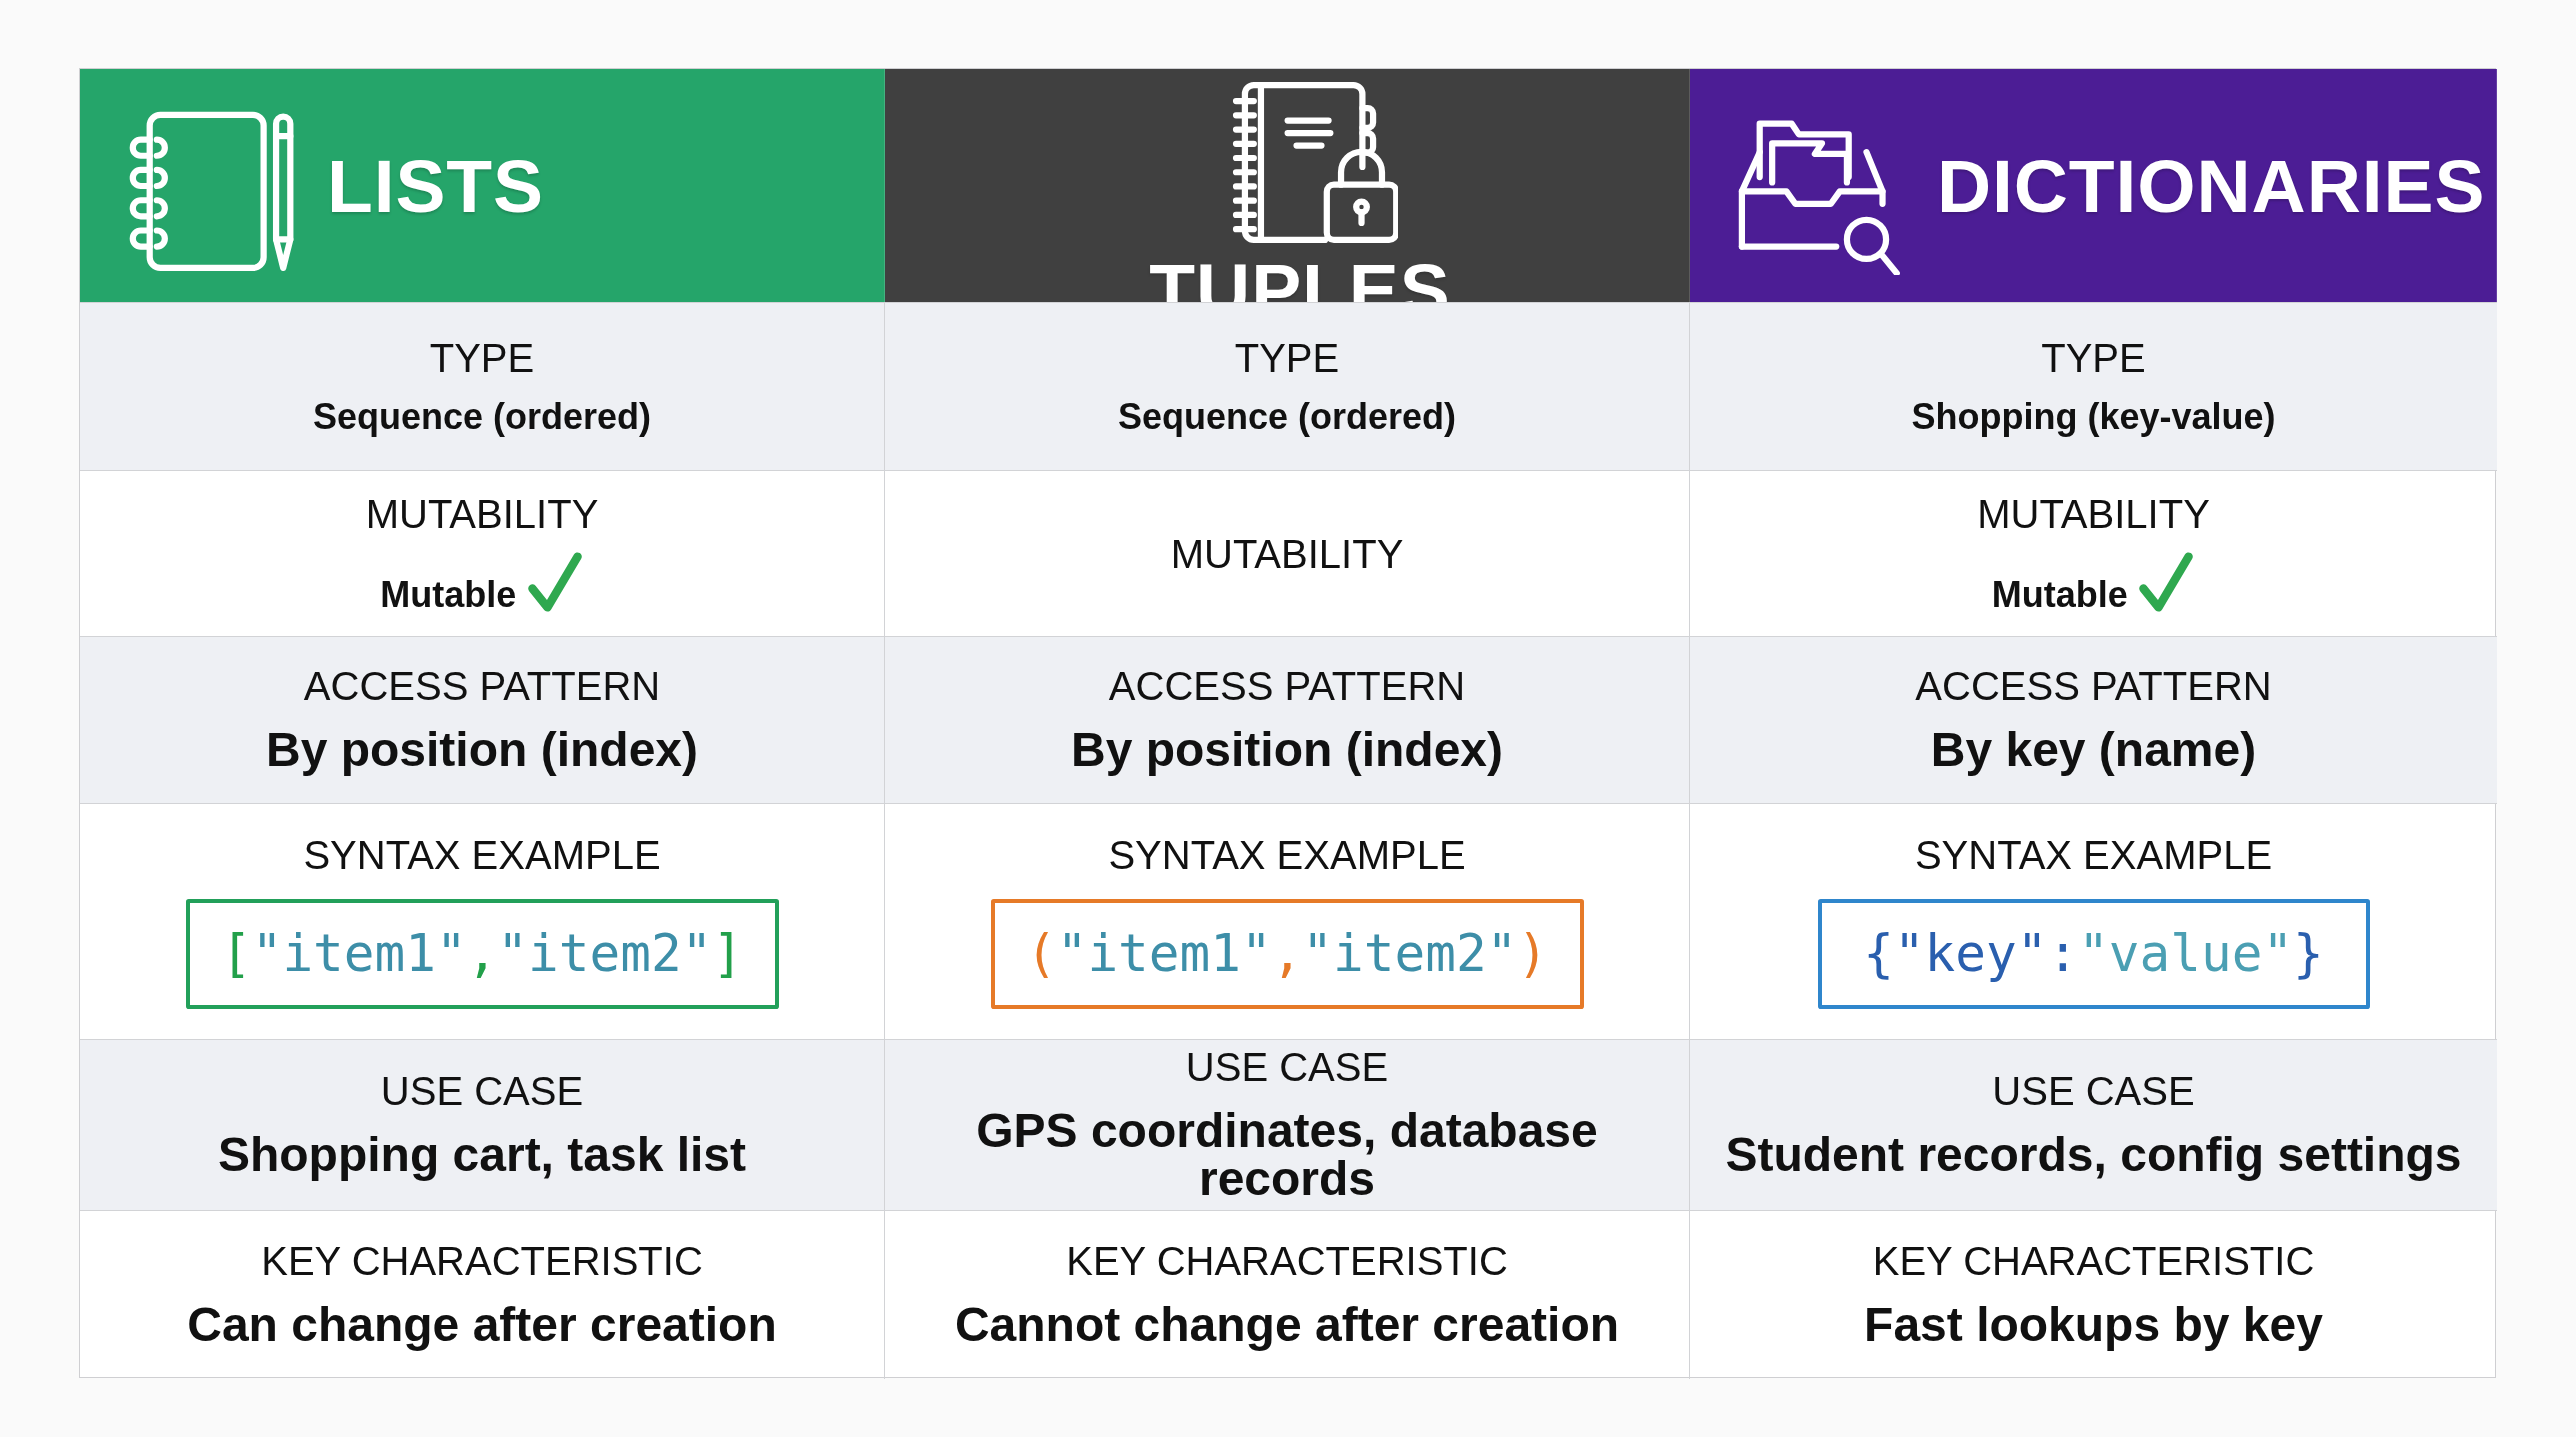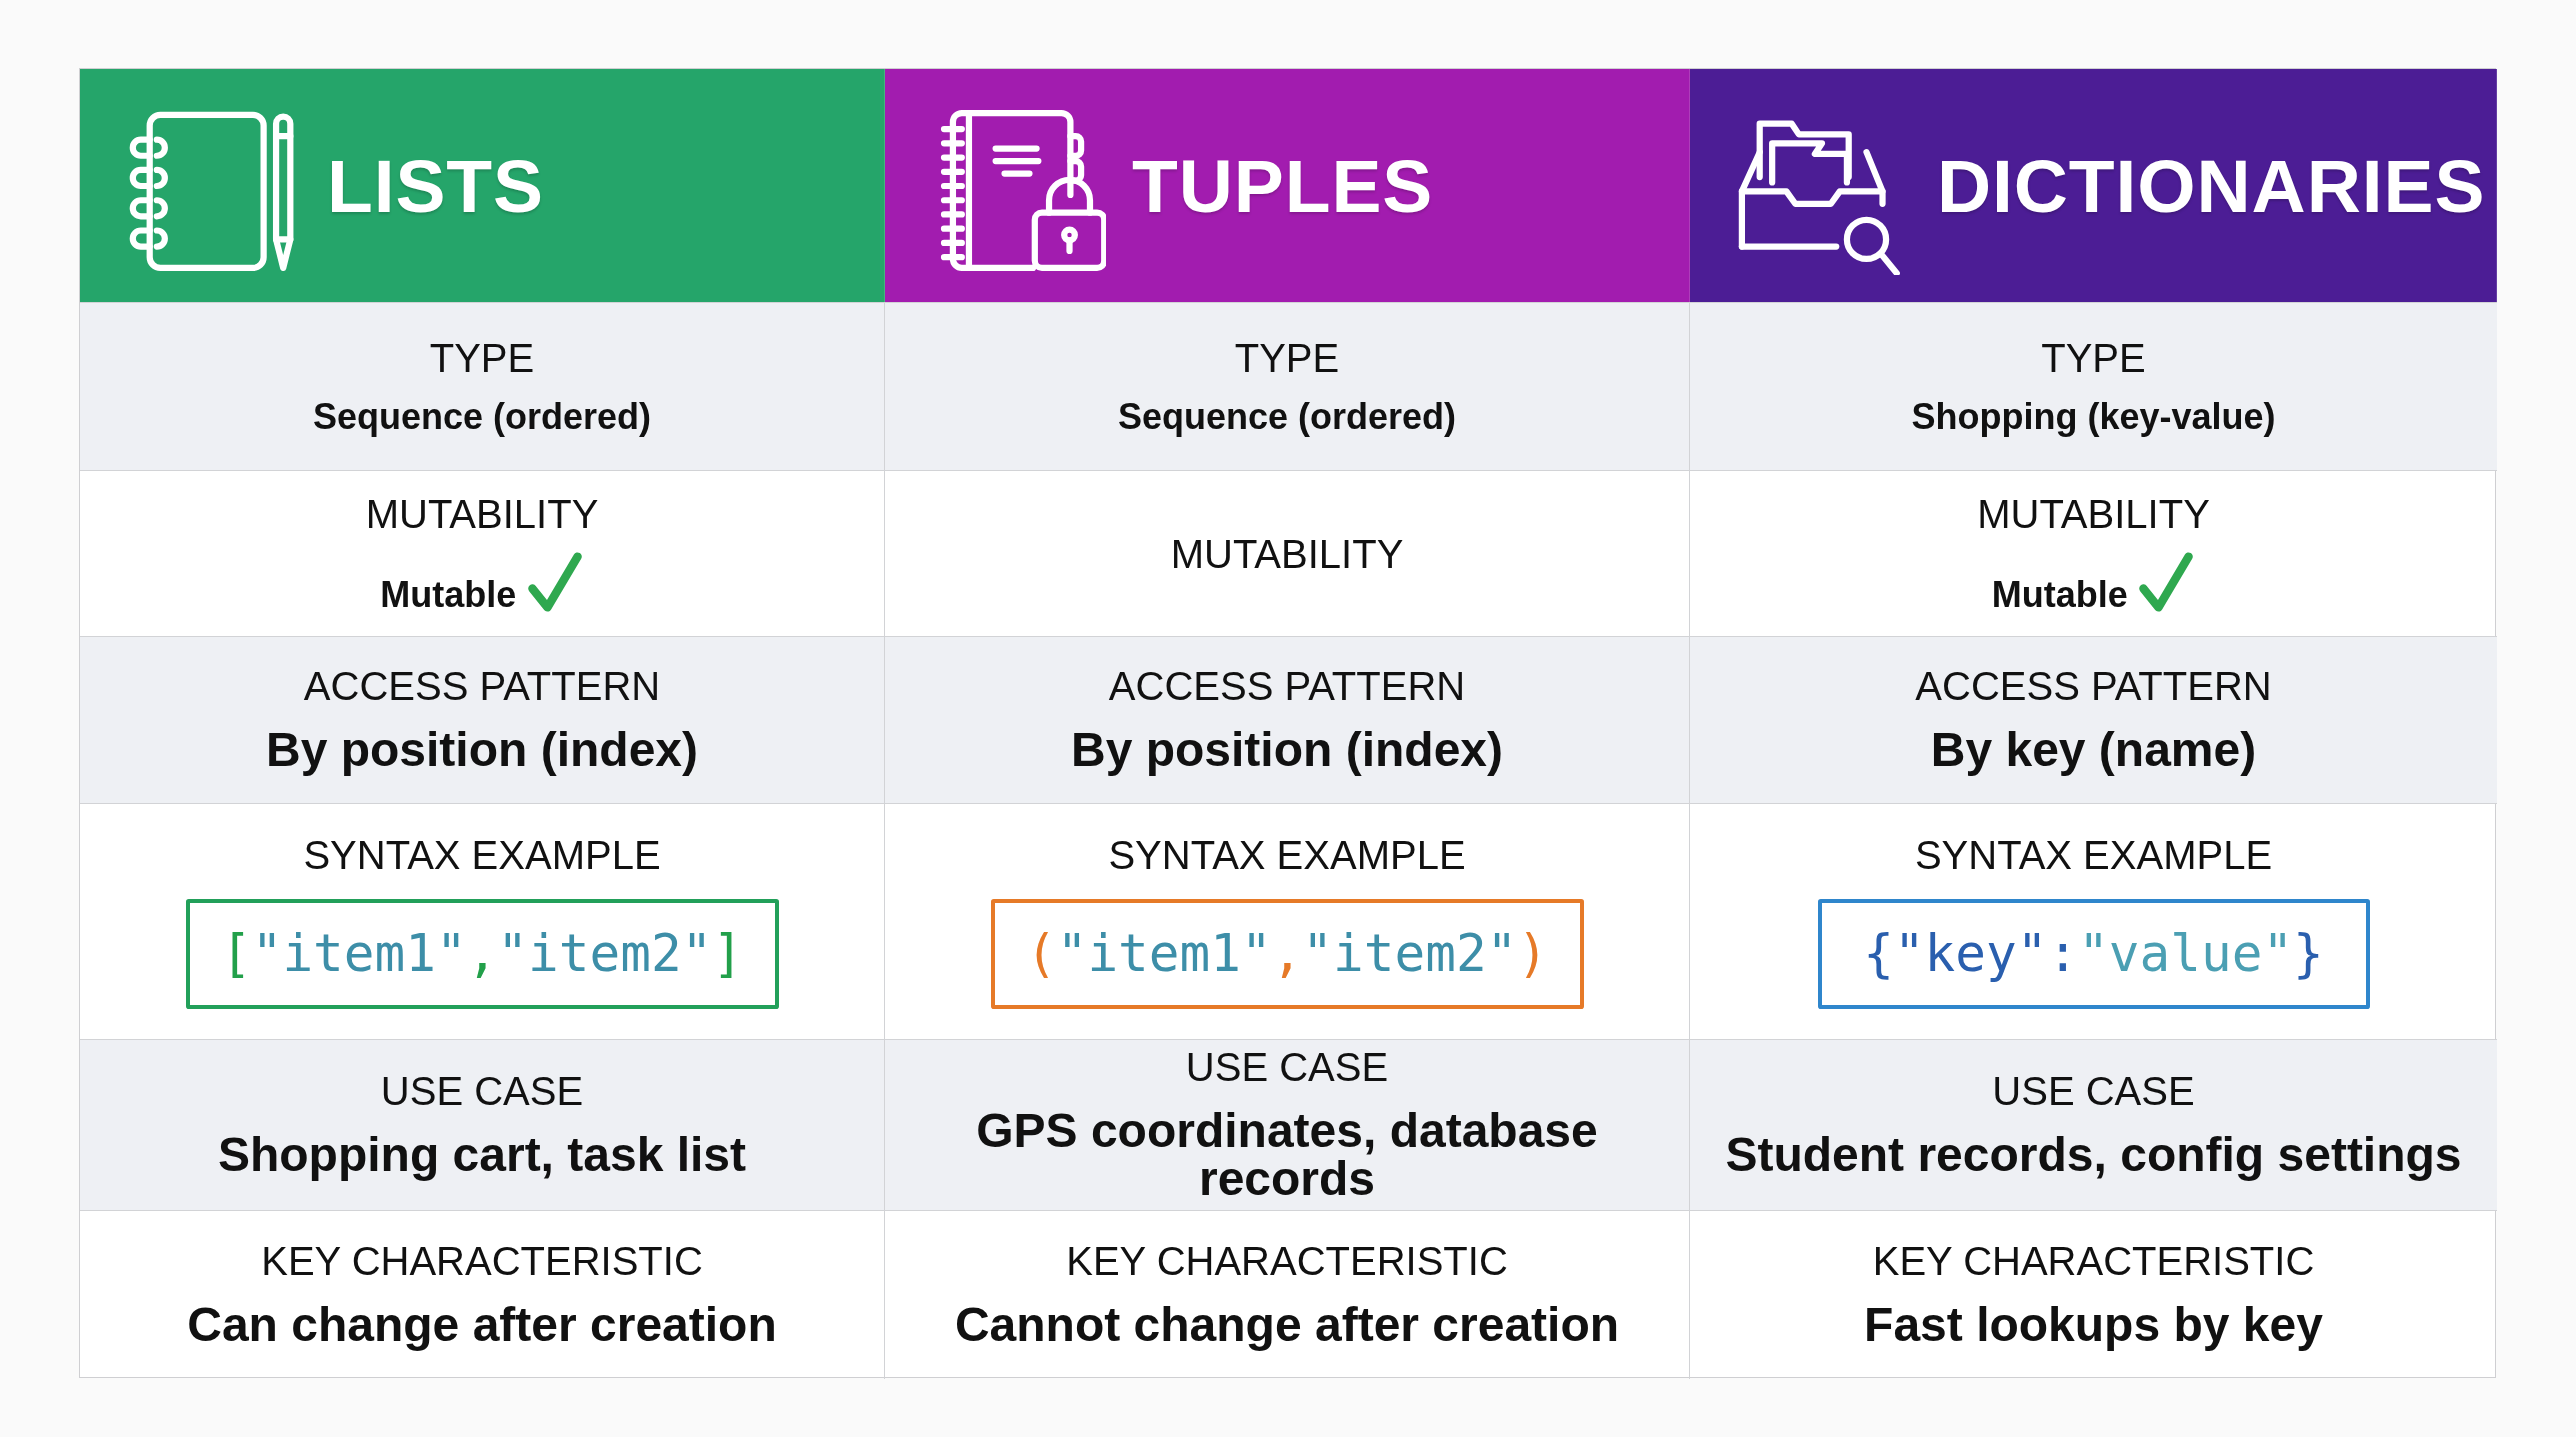--- a/index.html
+++ b/index.html
@@ -12,21 +12,21 @@
     display: grid;
     grid-template-columns: 805px 805px 807px;
     grid-template-rows: 233px 168px 166px 167px 236px 171px 169px;
     background: #fff;
   }
   .hdr {
     display: flex; align-items: center; color: #fff;
     border-right: 1.9px solid rgba(255,255,255,0.15);
   }
   .hdr.lists { background: #25a56a; }
-  .hdr.tuples { background: #a21caf; }
+  .hdr.tuples { background: #404040; flex-direction: column; }
   .hdr.dicts { background: #4c1d95; }
   .hdr .icon { width: 178px; height: 178px; margin-left: 43px; flex: 0 0 auto; }
   .hdr .icon svg { width: 100%; height: 100%; }
   .hdr .title {
     font-family: "Liberation Sans", sans-serif; font-weight: 700;
     font-size: 75px; letter-spacing: 0.9px; margin-left: 26px;
     text-shadow: 0 1.9px 2.8px rgba(0,0,0,0.18);
   }
   .cell {
     border-top: 1.9px solid #d2d3d6; border-right: 1.9px solid #d2d3d6;

